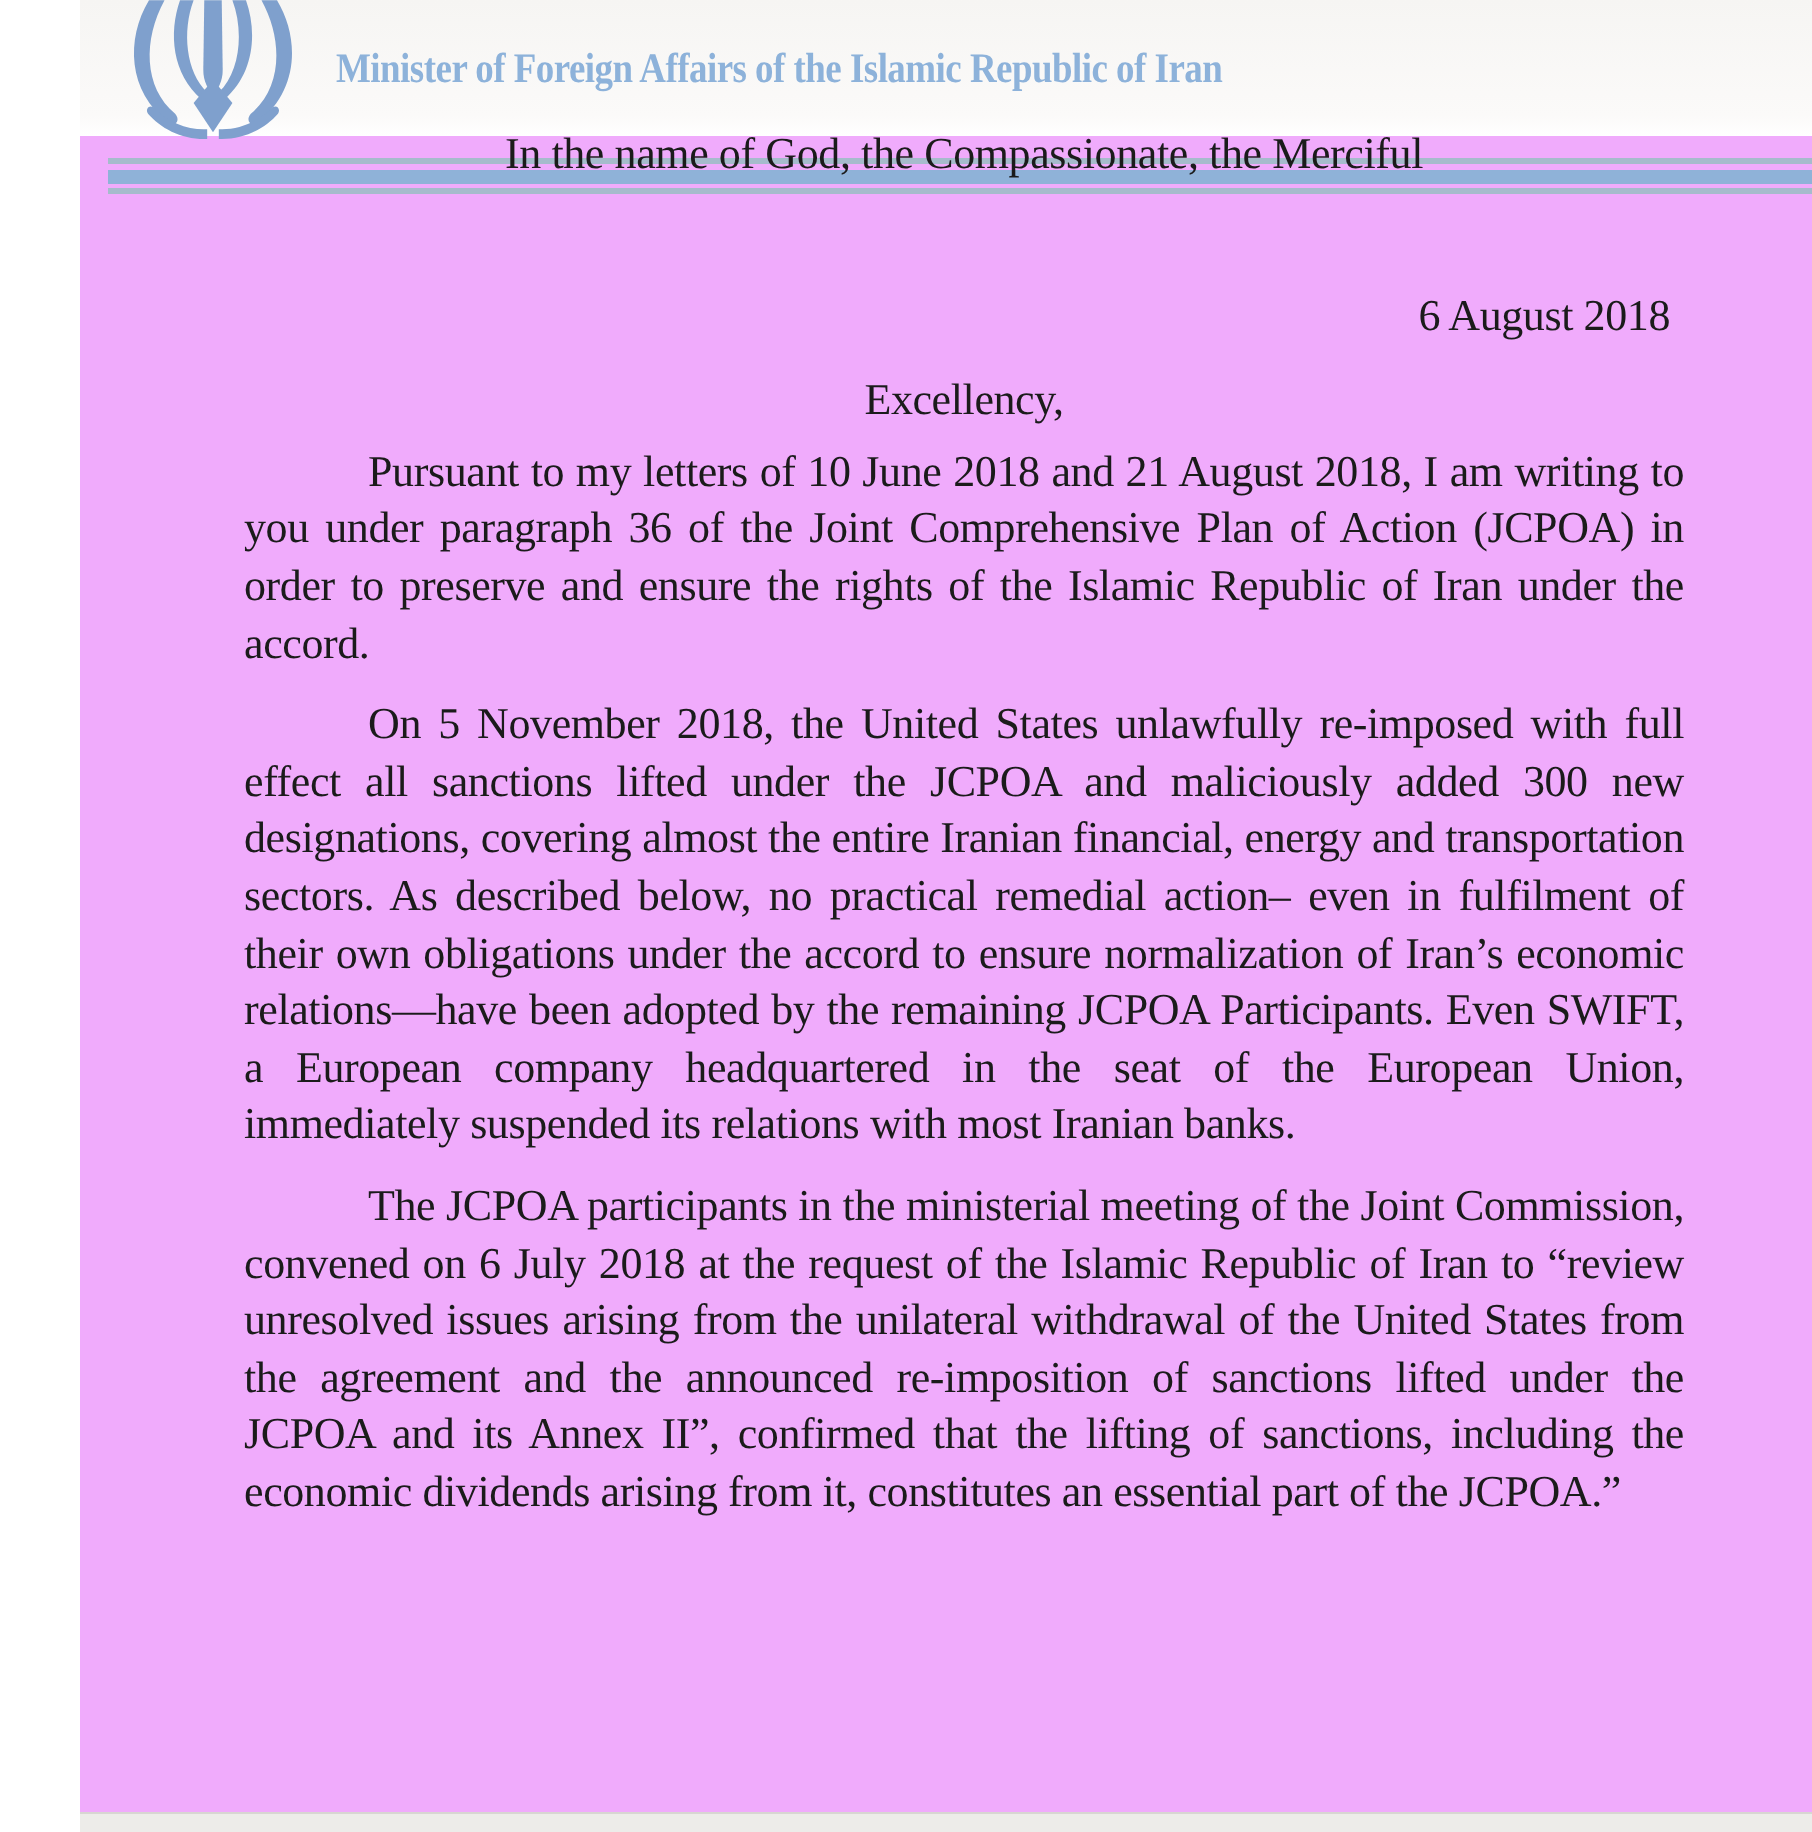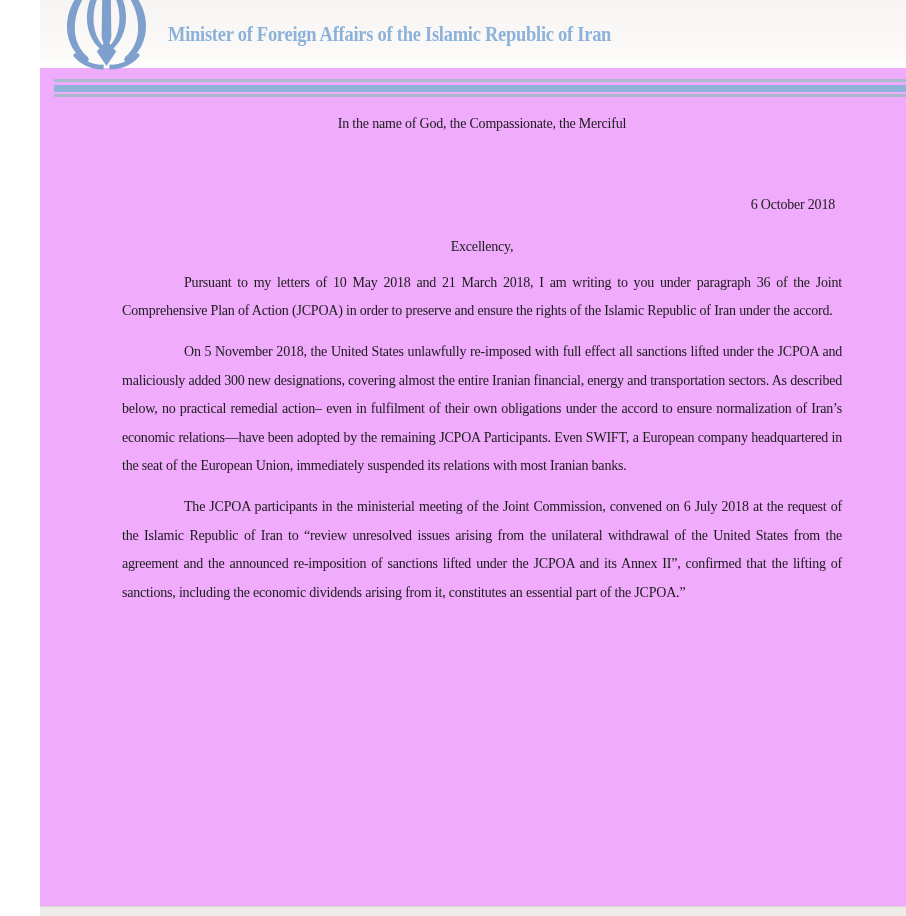--- a/index.html
+++ b/index.html
@@ -40,22 +40,22 @@
     color:var(--title-blue);
     white-space:nowrap;
   }
   .stripes{position:absolute;top:79px;left:14px;width:870px;}
   .stripe-thin{height:3px;background:var(--stripe-muted-blue);}
   .stripe-gap{height:3px;background:transparent;}
   .stripe-gap-sm{height:2px;background:transparent;}
   .stripe-thick{height:7px;background:var(--stripe-blue);}
   .letter{
     position:absolute;left:82px;top:0;width:720px;
-    padding-top:110px;
-    font-size:14px;line-height:28.6px;
+    padding-top:63px;
+    font-size:22px;line-height:28.6px;
     letter-spacing:-0.2px;
   }
   .invocation{text-align:center;}
   .letter-date{margin-top:52px;text-align:right;padding-right:7px;}
   .salutation{margin-top:14px;text-align:center;}
   .para{
     margin-top:12px;
     text-align:justify;
     text-justify:inter-word;
     text-indent:62px;
@@ -98,22 +98,22 @@
   <div class="stripes">
     <div class="stripe-thin"></div>
     <div class="stripe-gap"></div>
     <div class="stripe-thick"></div>
     <div class="stripe-gap-sm"></div>
     <div class="stripe-thin"></div>
   </div>
 
   <div class="letter">
     <div class="invocation">In the name of God, the Compassionate, the Merciful</div>
-    <div class="letter-date">6 October 2018</div>
+    <div class="letter-date">6 August 2018</div>
     <div class="salutation">Excellency,</div>
-    <p class="para first">Pursuant to my letters of 10 May 2018 and 21 March 2018, I am writing to you under paragraph 36 of the Joint Comprehensive Plan of Action (JCPOA) in order to preserve and ensure the rights of the Islamic Republic of Iran under the accord.</p>
+    <p class="para first">Pursuant to my letters of 10 June 2018 and 21 August 2018, I am writing to you under paragraph 36 of the Joint Comprehensive Plan of Action (JCPOA) in order to preserve and ensure the rights of the Islamic Republic of Iran under the accord.</p>
     <p class="para">On 5 November 2018, the United States unlawfully re-imposed with full effect all sanctions lifted under the JCPOA and maliciously added 300 new designations, covering almost the entire Iranian financial, energy and transportation sectors. As described below, no practical remedial action– even in fulfilment of their own obligations under the accord to ensure normalization of Iran’s economic relations—have been adopted by the remaining JCPOA Participants. Even SWIFT, a European company headquartered in the seat of the European Union, immediately suspended its relations with most Iranian banks.</p>
     <p class="para">The JCPOA participants in the ministerial meeting of the Joint Commission, convened on 6 July 2018 at the request of the Islamic Republic of Iran to “review unresolved issues arising from the unilateral withdrawal of the United States from the agreement and the announced re-imposition of sanctions lifted under the JCPOA and its Annex II”, confirmed that the lifting of sanctions, including the economic dividends arising from it, constitutes an essential part of the JCPOA.”</p>
   </div>
 
   <div class="bottom-strip"></div>
 
 </div>
 
 </body></html>

